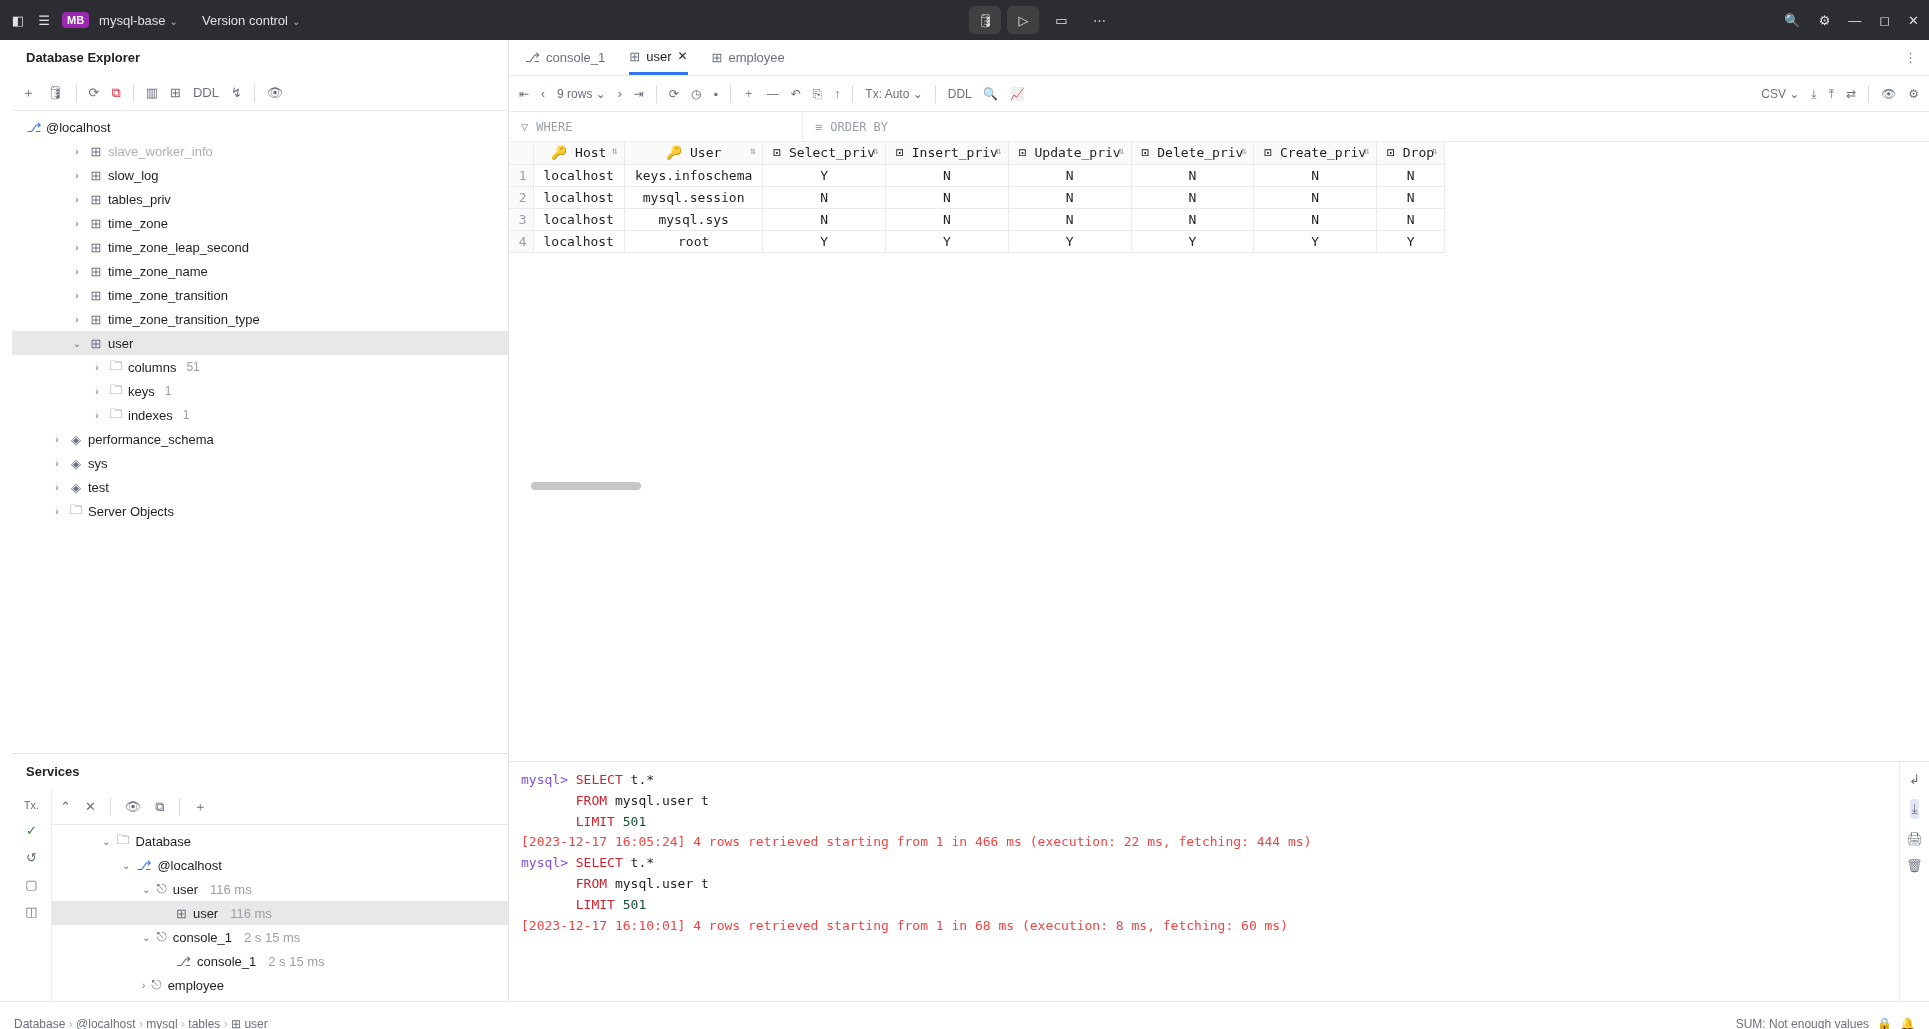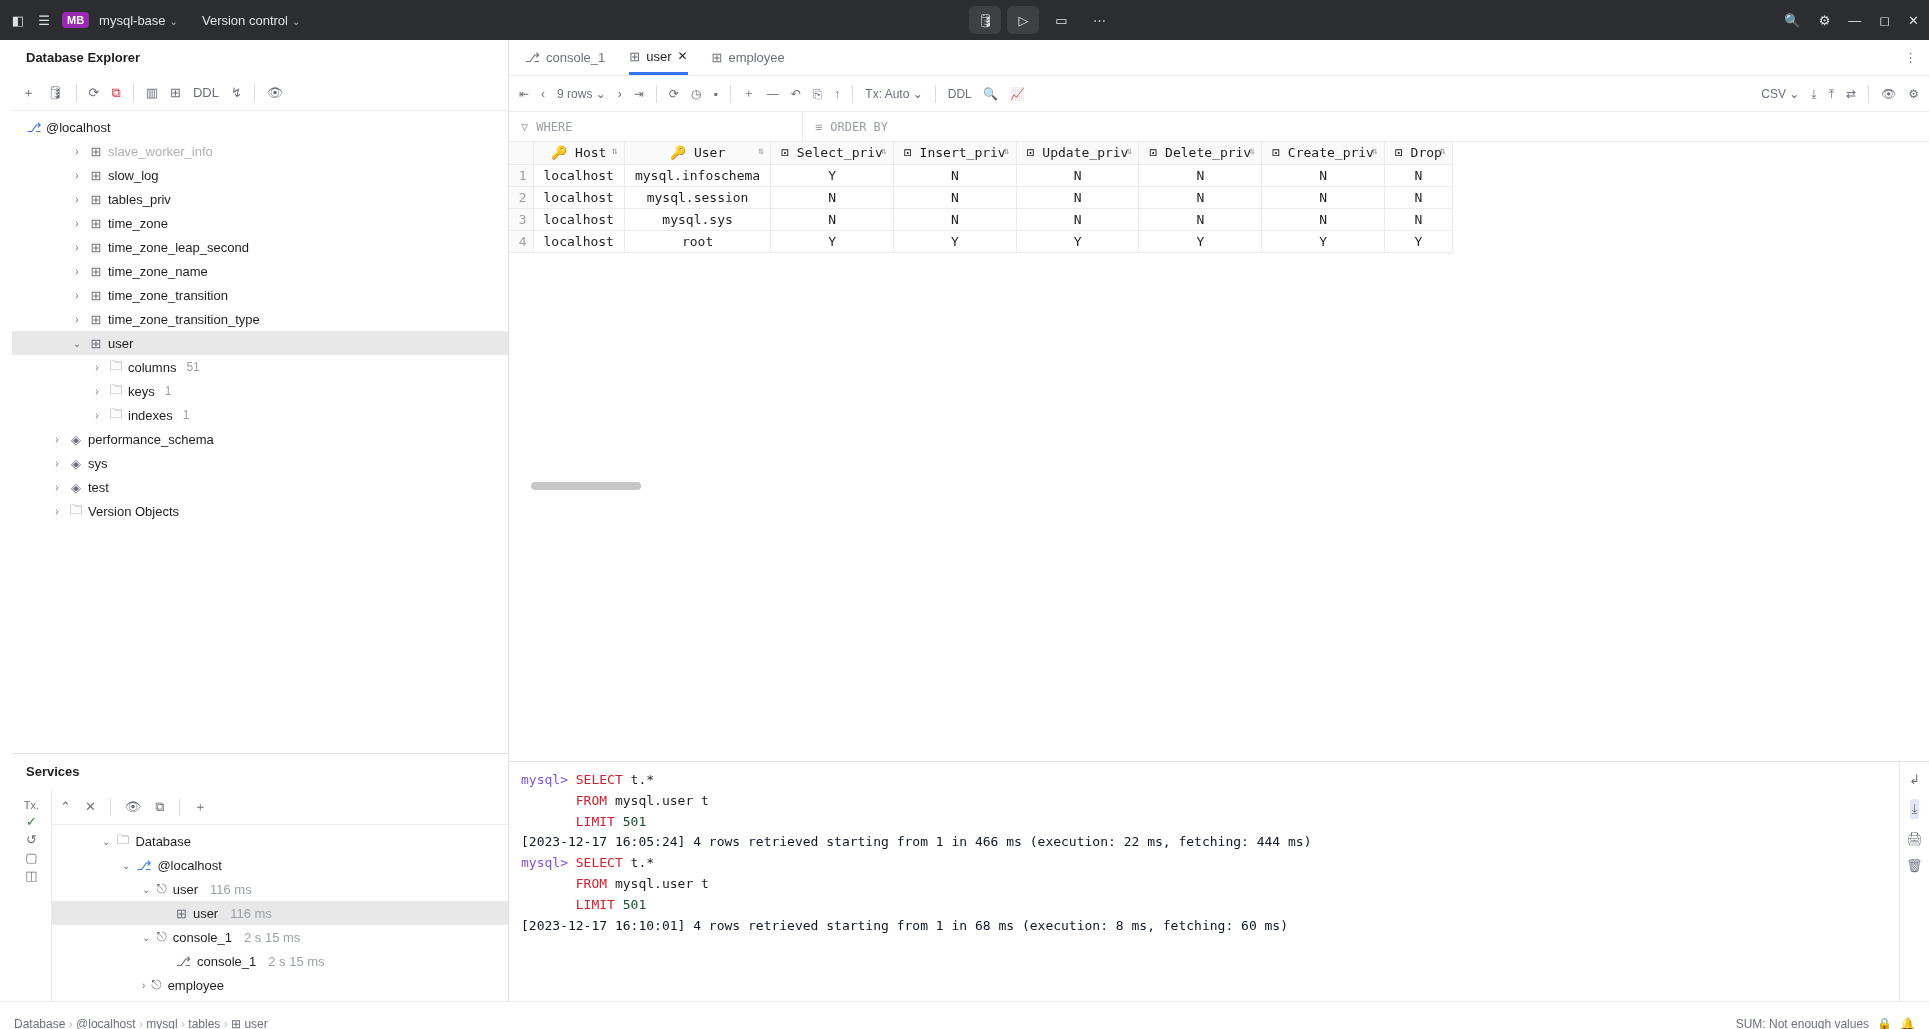--- a/index.html
+++ b/index.html
@@ -29,21 +29,21 @@
 .tree-row .arrow { width: 14px; text-align: center; color: #6c707e; font-size: 10px; }
 .tree-row .ticon { color: #6c707e; font-size: 13px; width: 16px; text-align: center; }
 .tree-row .lbl { color: #1f1f1f; }
 .tree-row .meta { color: #9aa0a6; font-size: 12px; margin-left: 6px; }
 .ind-1 { padding-left: 58px; }
 .ind-2 { padding-left: 78px; }
 .ind-s { padding-left: 38px; }
 
 .services-pane { border-top: 1px solid #e0e0e0; }
 .services-body { display: flex; }
-.svc-left { width: 40px; border-right: 1px solid #ebebeb; display: flex; flex-direction: column; align-items: center; gap: 3px; padding-top: 10px; color: #6c707e; }
+.svc-left { width: 40px; border-right: 1px solid #ebebeb; display: flex; flex-direction: column; align-items: center; gap: 12px; padding-top: 10px; color: #6c707e; }
 .svc-tree { flex: 1; }
 .svc-toolbar { height: 36px; display: flex; align-items: center; padding: 0 8px; gap: 14px; color: #6c707e; border-bottom: 1px solid #ebebeb; }
 .svc-row { height: 24px; display: flex; align-items: center; gap: 6px; }
 .svc-row.sel { background: #e8e8e8; }
 
 .tabs { height: 36px; display: flex; align-items: center; border-bottom: 1px solid #ebebeb; padding-left: 16px; gap: 24px; position: relative; }
 .tab { display: flex; align-items: center; gap: 6px; color: #6c707e; height: 100%; }
 .tab.active { color: #1f1f1f; border-bottom: 3px solid #3574f0; }
 .tab .close { font-size: 12px; }
 .tabs .tab-menu { position: absolute; right: 12px; color: #6c707e; }
@@ -64,21 +64,21 @@
 .rownum { background: #fafafa; color: #9aa0a6; text-align: right; width: 24px; padding: 3px 6px; }
 .hscroll { position: absolute; bottom: 0; left: 22px; height: 8px; width: 110px; background: #c6c6c6; border-radius: 4px; }
 
 .console { flex: 0 0 240px; display: flex; border-top: 1px solid #e0e0e0; gap: 20px; }
 .console-body { flex: 1; padding: 8px 12px; font-family: 'Menlo', monospace; font-size: 13px; line-height: 1.6; overflow: auto; }
 .console-side { width: 30px; border-left: 1px solid #ebebeb; display: flex; flex-direction: column; align-items: center; gap: 12px; padding-top: 10px; color: #6c707e; }
 .kw-prompt { color: #8250df; }
 .kw { color: #cf222e; }
 .num { color: #14532d; }
 .txt { color: #1f1f1f; }
-.gray { color: #0f172a; }
+.gray { color: #ef4444; }
 
 .statusbar { height: 44px; border-top: 1px solid #ebebeb; display: flex; align-items: center; padding: 0 14px; gap: 8px; color: #6c707e; font-size: 12px; }
 .statusbar .crumb-sep { color: #c0c0c0; }
 .statusbar .grow { flex: 1; }
 </style>
 </head>
 <body>
 
 <div class="titlebar">
   <div class="left">
@@ -207,21 +207,21 @@
             </div>
             <div class="tree-row ind-s">
               <span class="arrow">›</span>
               <span class="ticon">◈</span>
               <span class="lbl">test</span>
             </div>
           </div>
         <div class="tree-row ind-s">
           <span class="arrow">›</span>
             <span class="ticon">🗀</span>
-            <span class="lbl">Version Objects</span>
+            <span class="lbl">Server Objects</span>
         </div>
       </div>
     </div>
 
     <div class="services-pane">
       <div class="panel-title">Services</div>
       <div class="services-body">
         <div class="svc-left">
           <span style="font-size:11px">Tx.</span>
           <span style="color:#2e7d32">✓</span>
@@ -359,21 +359,21 @@
               <th>⊡ Update_priv<span class="sort">⇅</span></th>
               <th>⊡ Delete_priv<span class="sort">⇅</span></th>
               <th>⊡ Create_priv<span class="sort">⇅</span></th>
               <th>⊡ Drop<span class="sort">⇅</span></th>
             </tr>
           </tbody>
           <tbody>
             <tr>
               <td class="rownum">1</td>
               <td>localhost</td>
-              <td>mysql.infoschema</td>
+              <td>keys.infoschema</td>
               <td>Y</td>
               <td>N</td>
               <td>N</td>
               <td>N</td>
               <td>N</td>
               <td>N</td>
             </tr>
           </tbody>
           <tbody>
             <tr>

